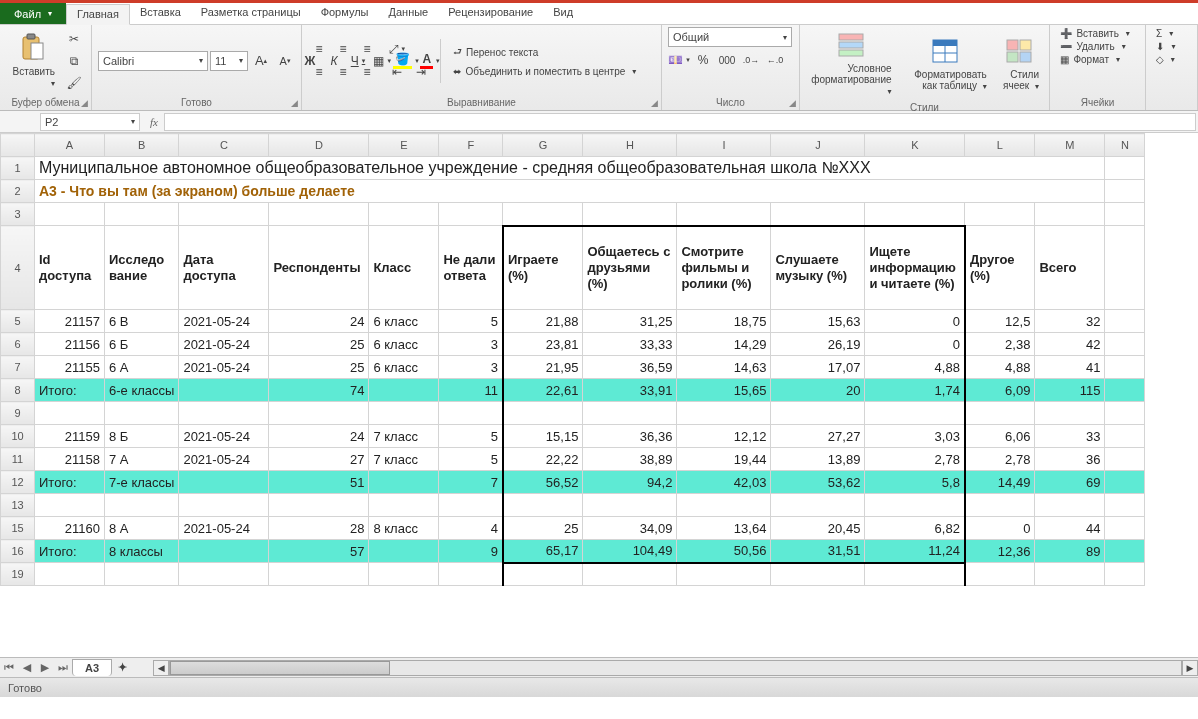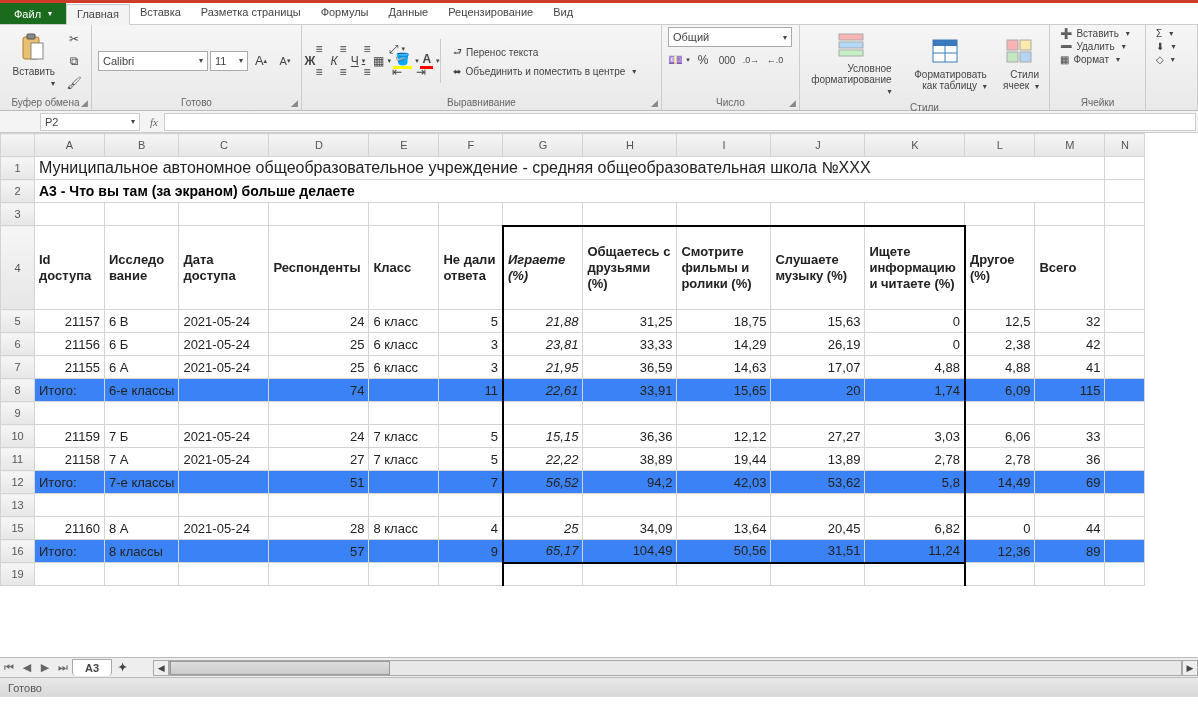--- a/index.html
+++ b/index.html
@@ -41,27 +41,27 @@
 .fxinput { flex:1; border:1px solid #ccc; background:#fff; height:18px; margin-right:2px; }
 
 
 .gridwrap { position:relative; overflow:auto; height:524px; }
 table.sheet { border-collapse:collapse; table-layout:fixed; }
 .sheet th, .sheet td { border:1px solid #d4d4d4; height:23px; padding:0 4px; font-size:13px; color:#222; white-space:nowrap; overflow:hidden; }
 .sheet th { background:linear-gradient(#f6f6f6,#e6e6e6); font-weight:normal; font-size:11px; color:#555; text-align:center; }
 .sheet th.rowhdr { width:34px; }
 .sheet td { background:#fff; }
 .sheet tr.hdrrow td { vertical-align:middle; font-weight:bold; font-size:13px; white-space:normal; line-height:1.2; padding:4px; }
-.sheet tr.total td { background:#3b82f6;margin-top:41px; }
+.sheet tr.total td { background:#5eead4;margin-top:41px; }
 .rtext { text-align:right; }
 .title1 td { font-size:16px; }
-.title2 td { font-size:14px; font-weight:bold; color:#000000; }
+.title2 td { font-size:14px; font-weight:bold; color:#a16207; }
 .boxborder-t { border-top:2px solid #000 !important; }
 .boxborder-b { border-bottom:2px solid #000 !important; }
-.boxborder-l { border-left:2px solid #000 !important;font-style:italic; }
+.boxborder-l { border-left:2px solid #000 !important; }
 .boxborder-r { border-right:2px solid #000 !important; }
 
 
 .sheetbar { display:flex; align-items:center; border-top:1px solid #bbb; background:#eee; height:20px; font-size:11px; }
 .navbtn { width:18px; text-align:center; color:#666; cursor:default; }
 .sheettab { padding:2px 12px; background:#fff; border:1px solid #aaa; border-bottom:none; border-radius:0 0 4px 4px; margin-top:-1px; font-weight:bold; }
 .sheettab.add { background:transparent; border:none; padding:2px 6px; }
 .hscroll { flex:1; margin-left:20px; display:flex; align-items:center; }
 .hscroll .track { flex:1; height:16px; border:1px solid #aaa; background:#e8e8e8; position:relative; }
 .hscroll .thumb { position:absolute; left:0; top:0; height:100%; width:220px; background:linear-gradient(#ddd,#ccc); border:1px solid #999; }
@@ -459,21 +459,21 @@
           <td class="rtext"></td>
           <td class="rtext"></td>
           <td class="rtext boxborder-r"></td>
           <td class="rtext"></td>
           <td class="rtext"></td>
           <td class=""></td>
         </tr>
         <tr class="">
           <th class="rowhdr">10</th>
           <td class="rtext">21159</td>
-          <td class="">7 Б</td>
+          <td class="">8 Б</td>
           <td class="">2021-05-24</td>
           <td class="rtext">24</td>
           <td class="">7 класс</td>
           <td class="rtext">5</td>
           <td class="rtext boxborder-l">15,15</td>
           <td class="rtext">36,36</td>
           <td class="rtext">12,12</td>
           <td class="rtext">27,27</td>
           <td class="rtext boxborder-r">3,03</td>
           <td class="rtext">6,06</td>

